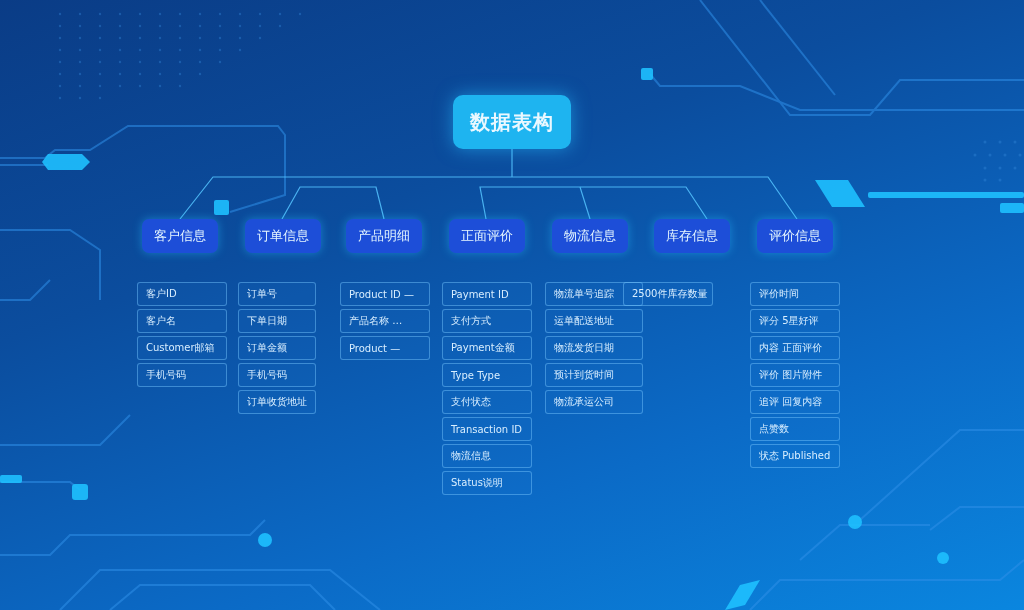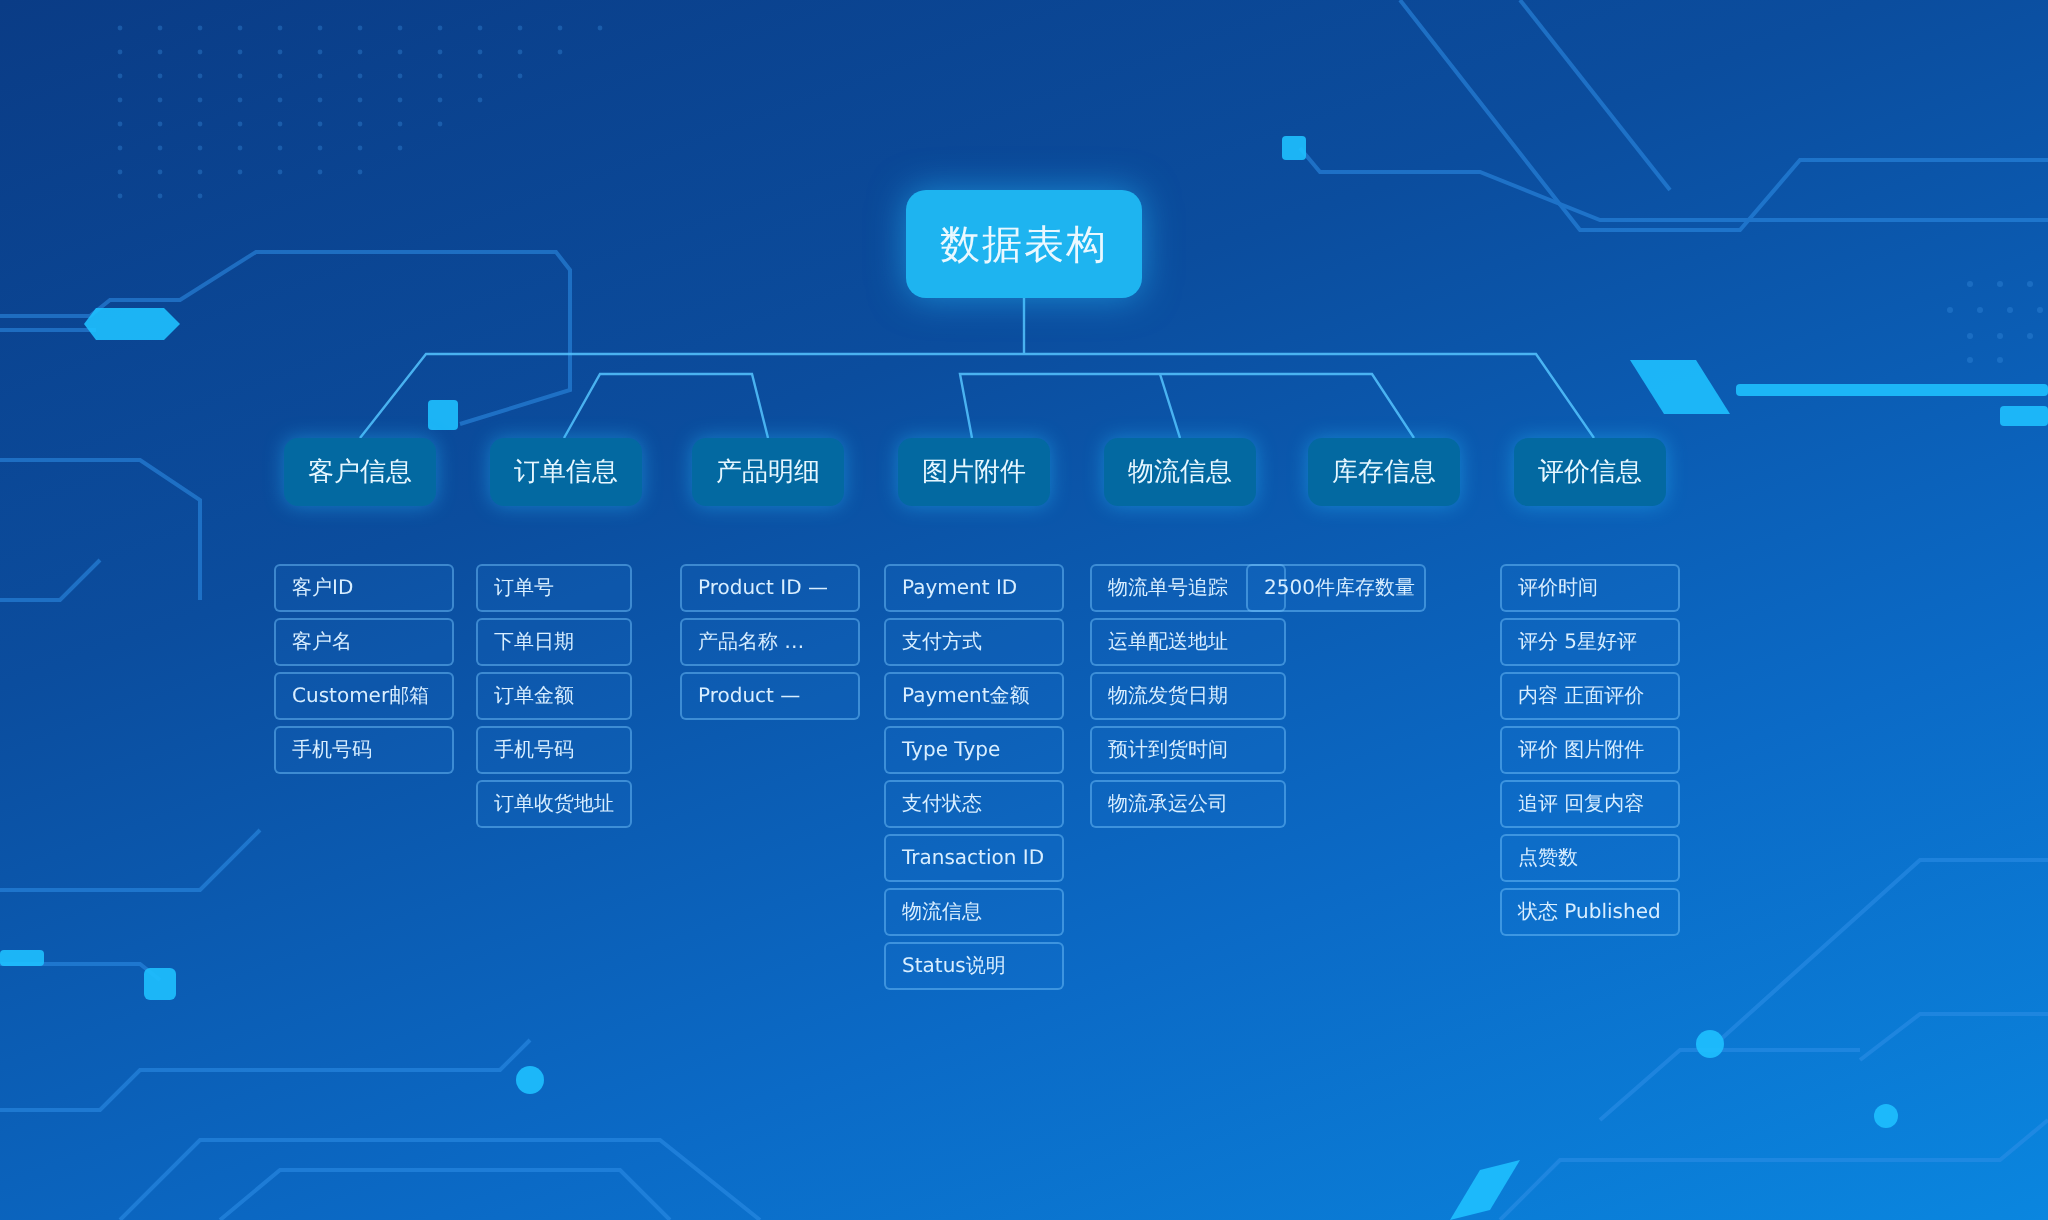--- a/index.html
+++ b/index.html
@@ -6,26 +6,26 @@
   body {
     width:1024px; height:610px; overflow:hidden; position:relative;
     font-family: "DejaVu Sans", "Liberation Sans", sans-serif;
     background: linear-gradient(160deg, #0a3c86 0%, #0b4d9e 35%, #0b6ac6 70%, #0a86df 100%);
   }
   .bg { position:absolute; left:0; top:0; width:1024px; height:610px; }
   .root {
     position:absolute; left:453px; top:95px; width:118px; height:54px;
     background:#1eb4f0; border-radius:10px;
     box-shadow:0 0 18px rgba(40,190,255,0.55);
-    color:#eaf8ff; font-size:20px; font-weight:normal;
+    color:#eaf8ff; font-size:20px; font-weight:bold;
     display:flex; align-items:center; justify-content:center; letter-spacing:1px;
   }
   .cat {
     position:absolute; top:219px; width:76px; height:34px;
-    background:#0369a1; border-radius:7px;
+    background:#1d4ed8; border-radius:7px;
     box-shadow:0 0 10px rgba(40,190,255,0.45);
     color:#e6f7ff; font-size:13px;
     display:flex; align-items:center; justify-content:center;
   }
   .col { position:absolute; top:282px; display:flex; flex-direction:column; gap:3px; }
   .item {
     height:22px; border:1px solid rgba(120,200,255,0.45); border-radius:3px;
     color:#d8eeff; font-size:10px; padding-left:8px;
     display:flex; align-items:center; white-space:nowrap; overflow:hidden;
     background:rgba(30,120,210,0.12);
@@ -161,21 +161,21 @@
     <polyline points="486,219 480,187 686,187 707,219"></polyline>
     <polyline points="580,187 590,219"></polyline>
   </g>
 </svg>
 
 <div class="root">数据表构</div>
 
 <div class="cat" style="left:142px">客户信息</div>
 <div class="cat" style="left:245px">订单信息</div>
 <div class="cat" style="left:346px">产品明细</div>
-<div class="cat" style="left:449px">图片附件</div>
+<div class="cat" style="left:449px">正面评价</div>
 <div class="cat" style="left:552px">物流信息</div>
 <div class="cat" style="left:654px">库存信息</div>
 <div class="cat" style="left:757px">评价信息</div>
 
 <div class="col" style="left:137px;width:90px">
   <div class="item">客户ID</div>
   <div class="item">客户名</div>
   <div class="item">Customer邮箱</div>
   <div class="item">手机号码</div>
 </div>

